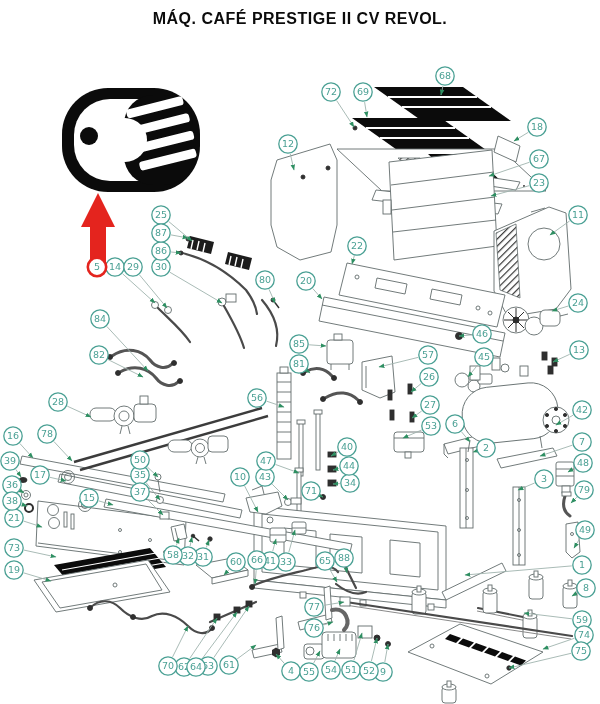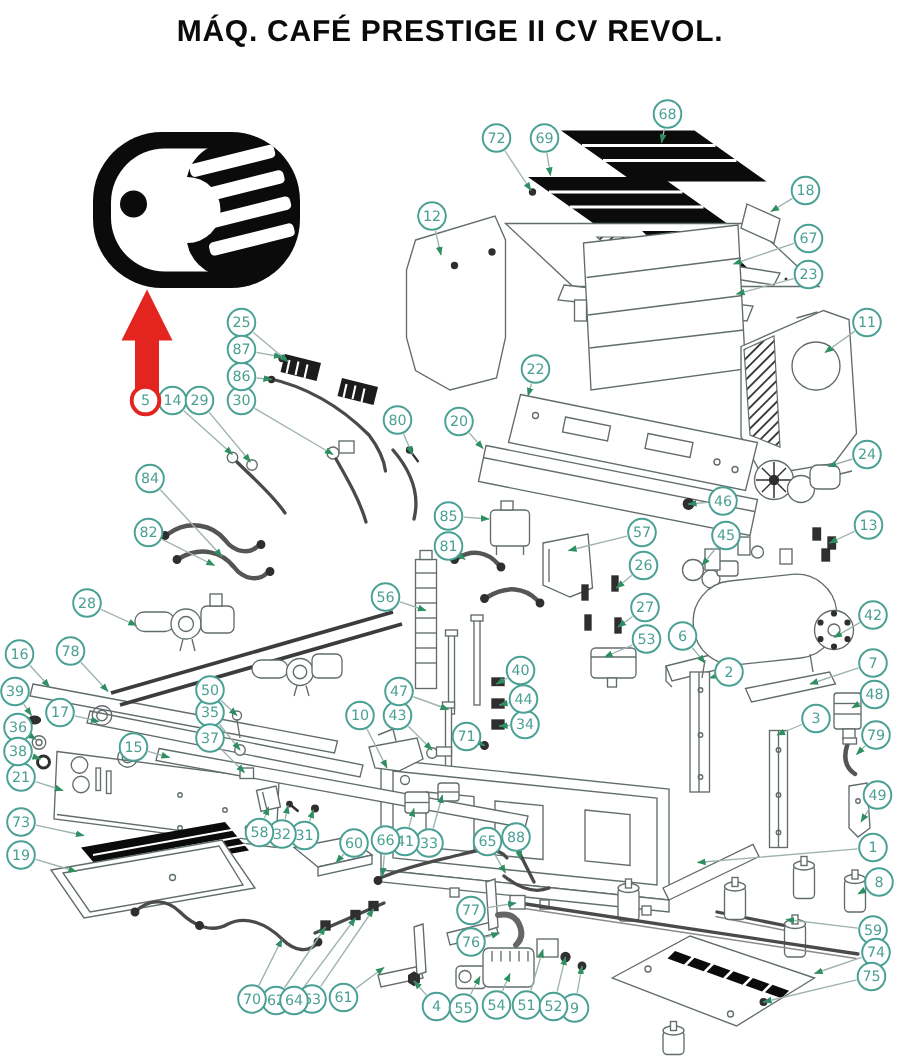--- a/index.html
+++ b/index.html
@@ -1,19 +1,19 @@
 <!DOCTYPE html>
 <html><head>
 <meta charset="utf-8">
 <style>
   html,body{margin:0;padding:0;background:#ffffff;}
   #page{position:relative;width:600px;height:704px;background:#ffffff;overflow:hidden;
         font-family:"DejaVu Sans",sans-serif;}
   .title{position:absolute;top:10px;left:0;width:100%;text-align:center;
-         font-family:"Liberation Sans",sans-serif;font-weight:bold;font-size:20px;
+         font-family:"Liberation Sans",sans-serif;font-weight:bold;font-size:16px;
          letter-spacing:.5px;color:#0b0b0b;}
   svg{position:absolute;top:0;left:0;}
   .p{stroke:#626c6c;stroke-width:.9;fill:none;}
   .pw{stroke:#626c6c;stroke-width:.9;fill:#ffffff;}
   .dk{stroke:#2f2f2f;stroke-width:.9;fill:#2f2f2f;}
   .pipe{stroke:#4a4a4a;stroke-width:2.2;fill:none;stroke-linecap:round;}
   .hose{stroke:#555;stroke-width:3;fill:none;stroke-linecap:round;}
 </style>
 </head>
 <body>

